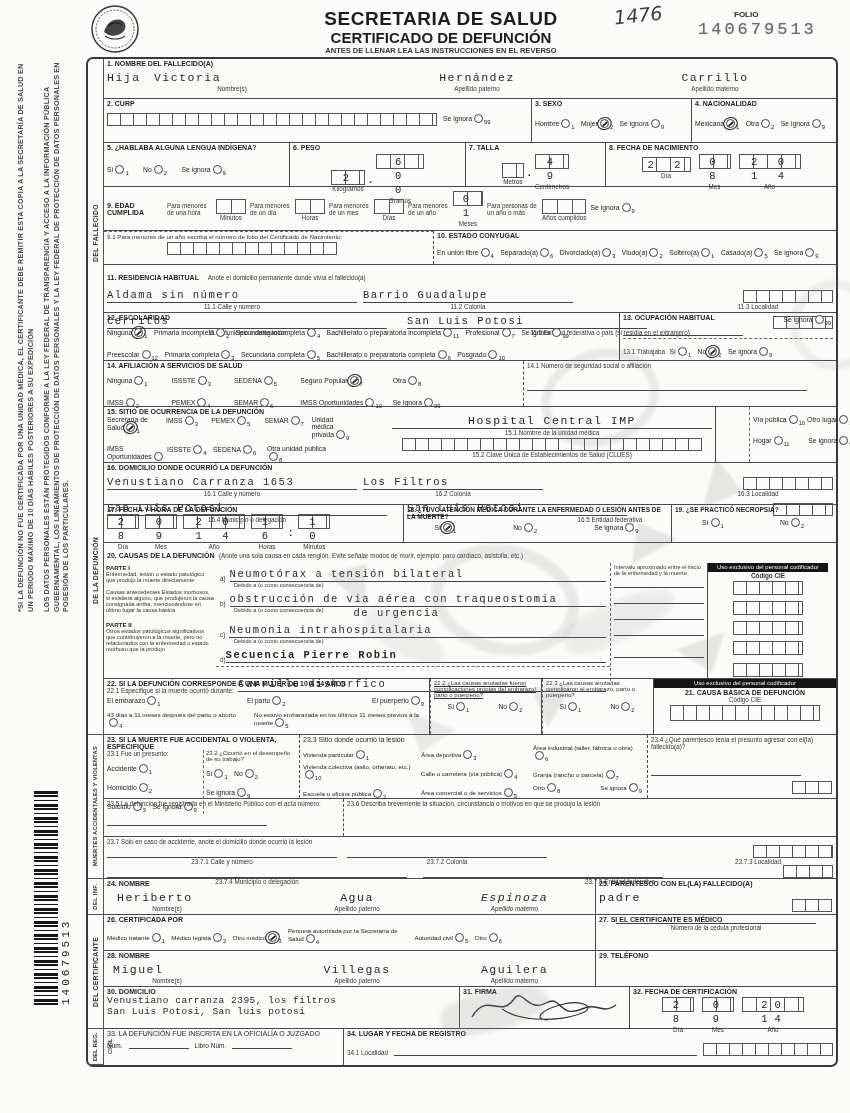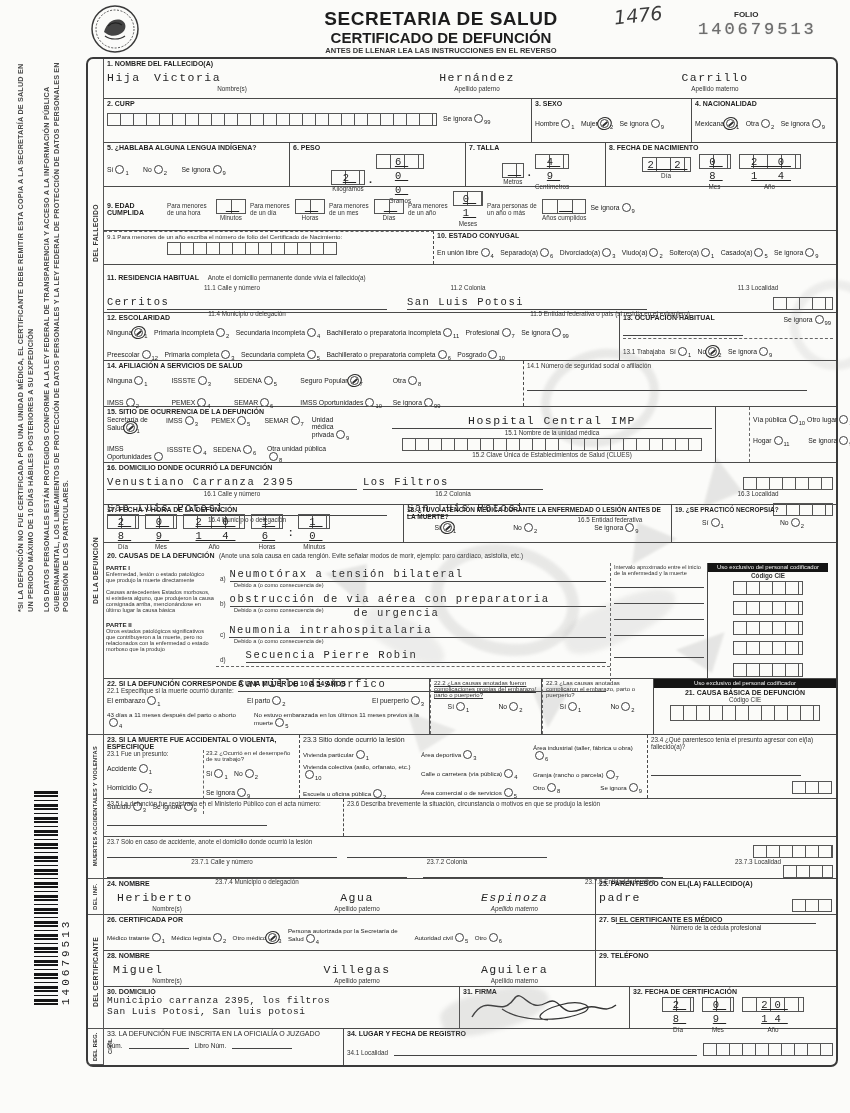--- a/index.html
+++ b/index.html
@@ -41,21 +41,21 @@
   .ul { border-bottom:1px solid #444; }
 
   .opt { white-space:nowrap; font-size:6.8px; color:#222; display:inline-block; margin:1px 2px 1px 0; }
   .opt b { font-weight:normal; }
   .c { display:inline-block; width:9px; height:9px; border:1px solid #3f3f3f; border-radius:50%; vertical-align:-2px; margin:0 1px 0 2px; position:relative; background:#fff; }
   .c.chk::after { content:""; position:absolute; inset:-3px; border:1.6px solid #2e2e2e; border-radius:50%; transform:rotate(-14deg) scale(1.15,1); }
   .c.chk::before { content:""; position:absolute; left:1px; top:3px; width:6px; height:2px; background:#2e2e2e; transform:rotate(-40deg); }
   .n { font-style:normal; font-size:5.8px; vertical-align:-3px; }
 
   .bx { border:1px solid #555; background:repeating-linear-gradient(90deg,transparent 0 12px,#555 12px 13px); height:13px; }
-  .cells { display:inline-block; border:1px solid #555; background:repeating-linear-gradient(90deg,transparent 0 13px,#555 13px 14px); font-family:"Liberation Mono",monospace; font-size:10.5px; letter-spacing:7px; padding:0 2px 0 5px; color:#232323; height:15px; line-height:14px;text-decoration:underline; }
+  .cells { display:inline-block; border:1px solid #555; background:repeating-linear-gradient(90deg,transparent 0 13px,#555 13px 14px); font-family:"Liberation Mono",monospace; font-size:10.5px; letter-spacing:7px; padding:0 2px 0 5px; color:#232323; height:15px; line-height:14px; }
   .bh { background:#151515; color:#f2f2f2; font-size:6px; text-align:center; padding:1px 2px; line-height:1.15; }
   .dotl { border-left:1px dashed #666; }
   .dott { border-top:1px dashed #666; }
 
   .wm { position:absolute; opacity:.16; pointer-events:none; }
   .wm-tri { width:0; height:0; border-left:26px solid transparent; border-right:26px solid transparent; border-bottom:34px solid #7a7a7a; filter:blur(1px); }
   .wm-ring { border:9px solid #8a8a8a; border-radius:50%; filter:blur(1.5px); }
   .wm-blob { background:#8a8a8a; border-radius:40% 60% 55% 45%; filter:blur(2px); }
 </style>
 </head>
@@ -213,20 +213,25 @@
             <span class="opt"><b>Soltero(a)</b><i class="c"></i><i class="n">1</i></span>
             <span class="opt"><b>Casado(a)</b><i class="c"></i><i class="n">5</i></span>
             <span class="opt"><b>Se ignora</b><i class="c"></i><i class="n">9</i></span>
           </div>
         </div>
       </div>
 
       <div class="r" style="height:48px;">
         <div class="cl" style="flex:1;">
           <div><span class="t">11. RESIDENCIA HABITUAL</span>&nbsp;&nbsp;<span class="note">Anote el domicilio permanente donde vivía el fallecido(a)</span></div>
+          <div style="display:flex; align-items:flex-end;">
+            <div class="ul" style="width:250px;"><span class="tp">Aldama sin número</span></div>
+            <div class="ul" style="width:210px; margin-left:6px;"><span class="tp">Barrio Guadalupe</span></div>
+            <div class="bx" style="width:90px; margin-left:auto;"></div>
+          </div>
           <div style="display:flex; font-size:6.3px;">
             <div class="sl" style="width:250px;">11.1 Calle y número</div>
             <div class="sl" style="width:210px; margin-left:6px;">11.2 Colonia</div>
             <div class="sl" style="margin-left:auto; width:150px;">11.3 Localidad</div>
           </div>
           <div style="display:flex; align-items:flex-end;">
             <div class="ul" style="width:280px;"><span class="tp">Cerritos</span></div>
             <div class="ul" style="width:240px; margin-left:20px;"><span class="tp">San Luis Potosi</span></div>
             <div class="bx" style="width:60px; margin-left:auto;"></div>
           </div>
@@ -328,21 +333,21 @@
             <span class="opt"><b>Hogar</b><i class="c"></i><i class="n">11</i></span>
             <span class="opt"><b>Se ignora</b><i class="c"></i><i class="n">99</i></span>
           </div>
         </div>
       </div>
 
       <div class="r" style="height:42px;">
         <div class="cl" style="flex:1;">
           <div class="t">16. DOMICILIO DONDE OCURRIÓ LA DEFUNCIÓN</div>
           <div style="display:flex; align-items:flex-end;">
-            <div class="ul" style="width:250px;"><span class="tp">Venustiano Carranza 2395</span></div>
+            <div class="ul" style="width:250px;"><span class="tp">Venustiano Carranza 1653</span></div>
             <div class="ul" style="width:180px; margin-left:6px;"><span class="tp">Los Filtros</span></div>
             <div class="bx" style="width:90px; margin-left:auto;"></div>
           </div>
           <div style="display:flex; font-size:6.3px;">
             <div class="sl" style="width:250px;">16.1 Calle y número</div>
             <div class="sl" style="width:180px; margin-left:6px;">16.2 Colonia</div>
             <div class="sl" style="margin-left:auto; width:150px;">16.3 Localidad</div>
           </div>
           <div style="display:flex; align-items:flex-end;">
             <div class="ul" style="width:280px;"><span class="tp">San Luis Potosi</span></div>
@@ -397,34 +402,34 @@
               <div class="note" style="font-size:5.6px;">Otros estados patológicos significativos que contribuyeron a la muerte, pero no relacionados con la enfermedad o estado morboso que la produjo</div>
             </div>
             <div style="width:394px; position:relative; padding:0 4px;">
               <div style="display:flex; align-items:flex-end;">
                   <span class="note">a)</span>
                   <div class="ul" style="flex:1; margin-left:4px;"><span class="tp">Neumotórax a tensión bilateral</span></div>
                 </div>
               <div class="note" style="margin-left:14px; font-size:5.6px;">Debido a (o como consecuencia de)</div>
               <div style="display:flex; align-items:flex-end;">
                   <span class="note">b)</span>
-                  <div class="ul" style="flex:1; margin-left:4px;"><span class="tp">obstrucción de via aérea con preparatoria</span></div>
+                  <div class="ul" style="flex:1; margin-left:4px;"><span class="tp">obstrucción de via aérea con traqueostomia</span></div>
                 </div>
               <div style="display:flex;">
                   <span class="note" style="margin-left:14px; font-size:5.6px;">Debido a (o como consecuencia de)</span>
                   <span class="tp" style="margin-left:30px;">de urgencia</span>
                 </div>
               <div style="display:flex; align-items:flex-end;justify-content:flex-end;">
                   <span class="note">c)</span>
                   <div class="ul" style="flex:1; margin-left:4px;"><span class="tp">Neumonia intrahospitalaria</span></div>
                 </div>
               <div class="note" style="margin-left:14px; font-size:5.6px;">Debido a (o como consecuencia de)</div>
               <div style="display:flex; align-items:flex-end;">
                   <span class="note">d)</span>
-                  <div class="ul" style="flex:1; margin-left:20px;"><span class="tp">Secuencia Pierre Robin</span></div>
+                  <div class="ul" style="flex:1; margin-left:0;font-weight:bold;"><span class="tp">Secuencia Pierre Robin</span></div>
                 </div>
               <div class="dott" style="margin:3px -4px 0;"></div>
               <div style="display:flex; align-items:flex-end; margin-top:6px;">
                   <div class="ul" style="flex:1; margin-left:18px;"><span class="tp">Carrillo dismorfico</span></div>
                 </div>
             </div>
             <div class="dotl" style="width:98px; padding:1px 3px; border-right:1px solid #4a4a4a;">
               <div class="note" style="font-size:5.6px;">Intervalo aproximado entre el inicio de la enfermedad y la muerte</div>
               <div class="ul" style="height:12px;"></div>
               <div class="ul" style="height:16px;"></div>
@@ -608,21 +613,21 @@
           </div>
         </div>
         <div class="cl" style="flex:1;">
           <div class="t">29. TELÉFONO</div>
         </div>
       </div>
 
       <div class="r" style="height:42px;">
         <div class="cl" style="width:356px;">
           <div class="t">30. DOMICILIO</div>
-          <div class="tp" style="font-size:9.5px; letter-spacing:.5px;">Municipio carranza 2395, los filtros</div>
+          <div class="tp" style="font-size:9.5px; letter-spacing:.5px;">Venustiano carranza 2395, los filtros</div>
           <div class="tp" style="font-size:9.5px; letter-spacing:.5px;">San Luis Potosi, San luis potosi</div>
         </div>
         <div class="cl" style="width:170px;">
           <div class="t">31. FIRMA</div>
           <svg width="160" height="34" viewBox="0 0 160 34" style="position:absolute; left:2px; top:2px; overflow:visible;">
             <path d="M10,28 C25,2 38,30 52,10 C60,-2 66,24 84,14 C100,5 96,30 120,20 C135,13 142,26 154,16" fill="none" stroke="#333" stroke-width="1.4"></path>
             <path d="M40,20 C60,34 100,32 120,24 C135,18 120,10 98,16 C80,21 70,30 86,31" fill="none" stroke="#333" stroke-width="1.2"></path>
           </svg>
         </div>
         <div class="cl" style="flex:1;">

